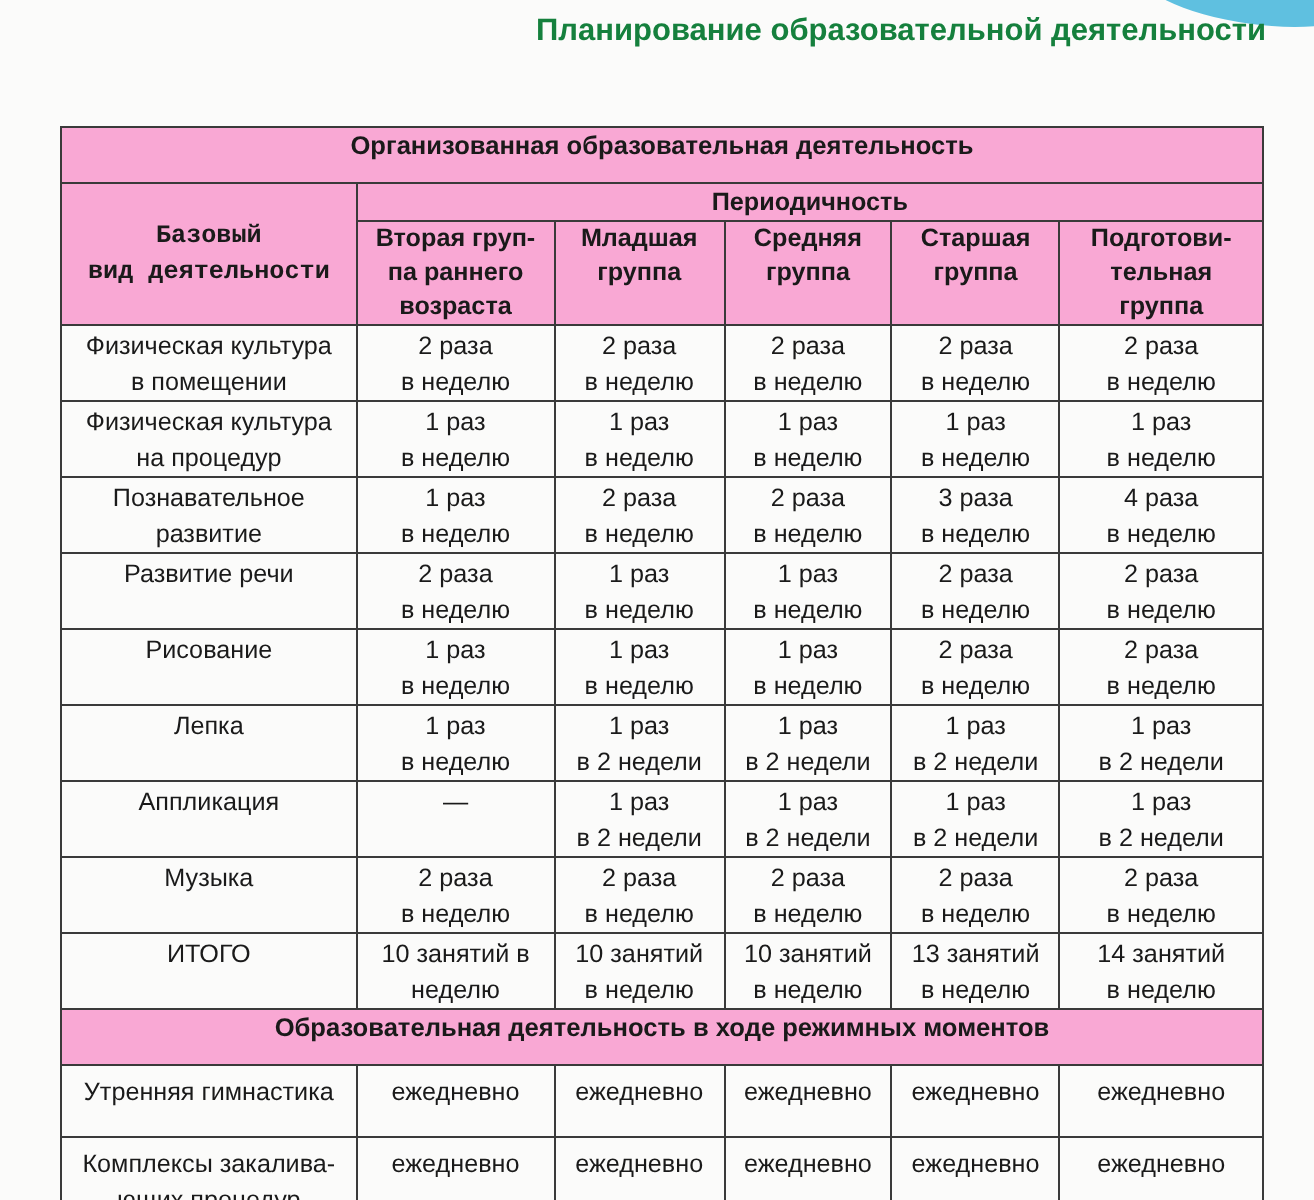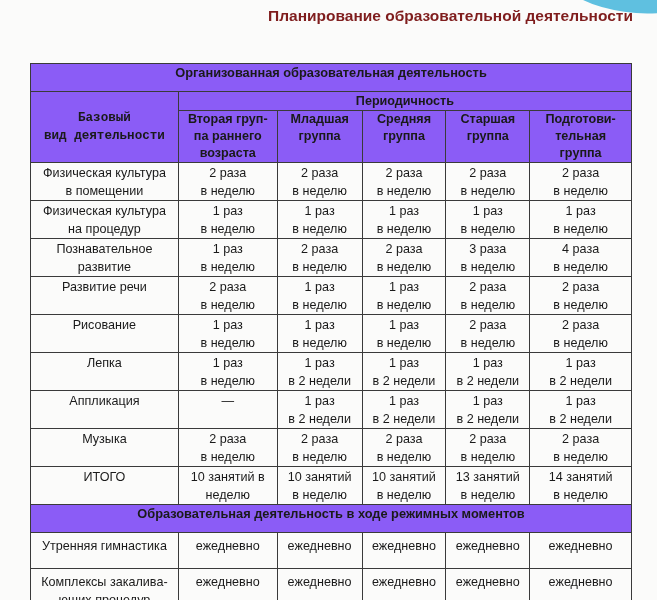--- a/index.html
+++ b/index.html
@@ -10,32 +10,32 @@
       color: #1a1a1a;
     }
     .corner-swoosh {
       position: absolute; right: -30px; top: -28px;
       width: 120px; height: 40px; border-radius: 50%;
       background: #5fc0e0; transform: rotate(8deg);
     }
     .title {
       position: absolute; right: 24px; top: 6px;
       text-align: right; font-weight: bold; font-size: 15.5px; line-height: 20px;
-      color: #7f1d1d;
+      color: #15803d;
     }
     table.plan {
       position: absolute; left: 30px; top: 63px;
       width: 602px; border-collapse: collapse;
       font-size: 12.6px; line-height: 18px;
       border: 1.5px solid #333;
     }
     table.plan td, table.plan th {
       border: 1px solid #3a3a3a; padding: 0 3px; vertical-align: top;
     }
-    table.plan th { font-weight: bold; background: #8b5cf6; text-align: center; }
+    table.plan th { font-weight: bold; background: #f9a8d4; text-align: center; }
     .sec-head th { height: 27px; vertical-align: middle; font-size: 12.8px; }
     .period-head th { height: 15px; padding-top: 2px; }
     .group-head th { height: 50px; vertical-align: middle; line-height: 17px; }
     .base-head { vertical-align: middle !important; font-family: Liberation Mono, monospace; }
     td.act { text-align: center; padding-left: 4px; width: 141px; }
     td.val { text-align: center; }
     tr.data td { height: 36px; padding-top: 1px; }
     tr.regime td { height: 31px; padding-top: 4px; vertical-align: top; }
     tr.regime.tall td { height: 38px; }
     .line { display: block; white-space: nowrap; }

